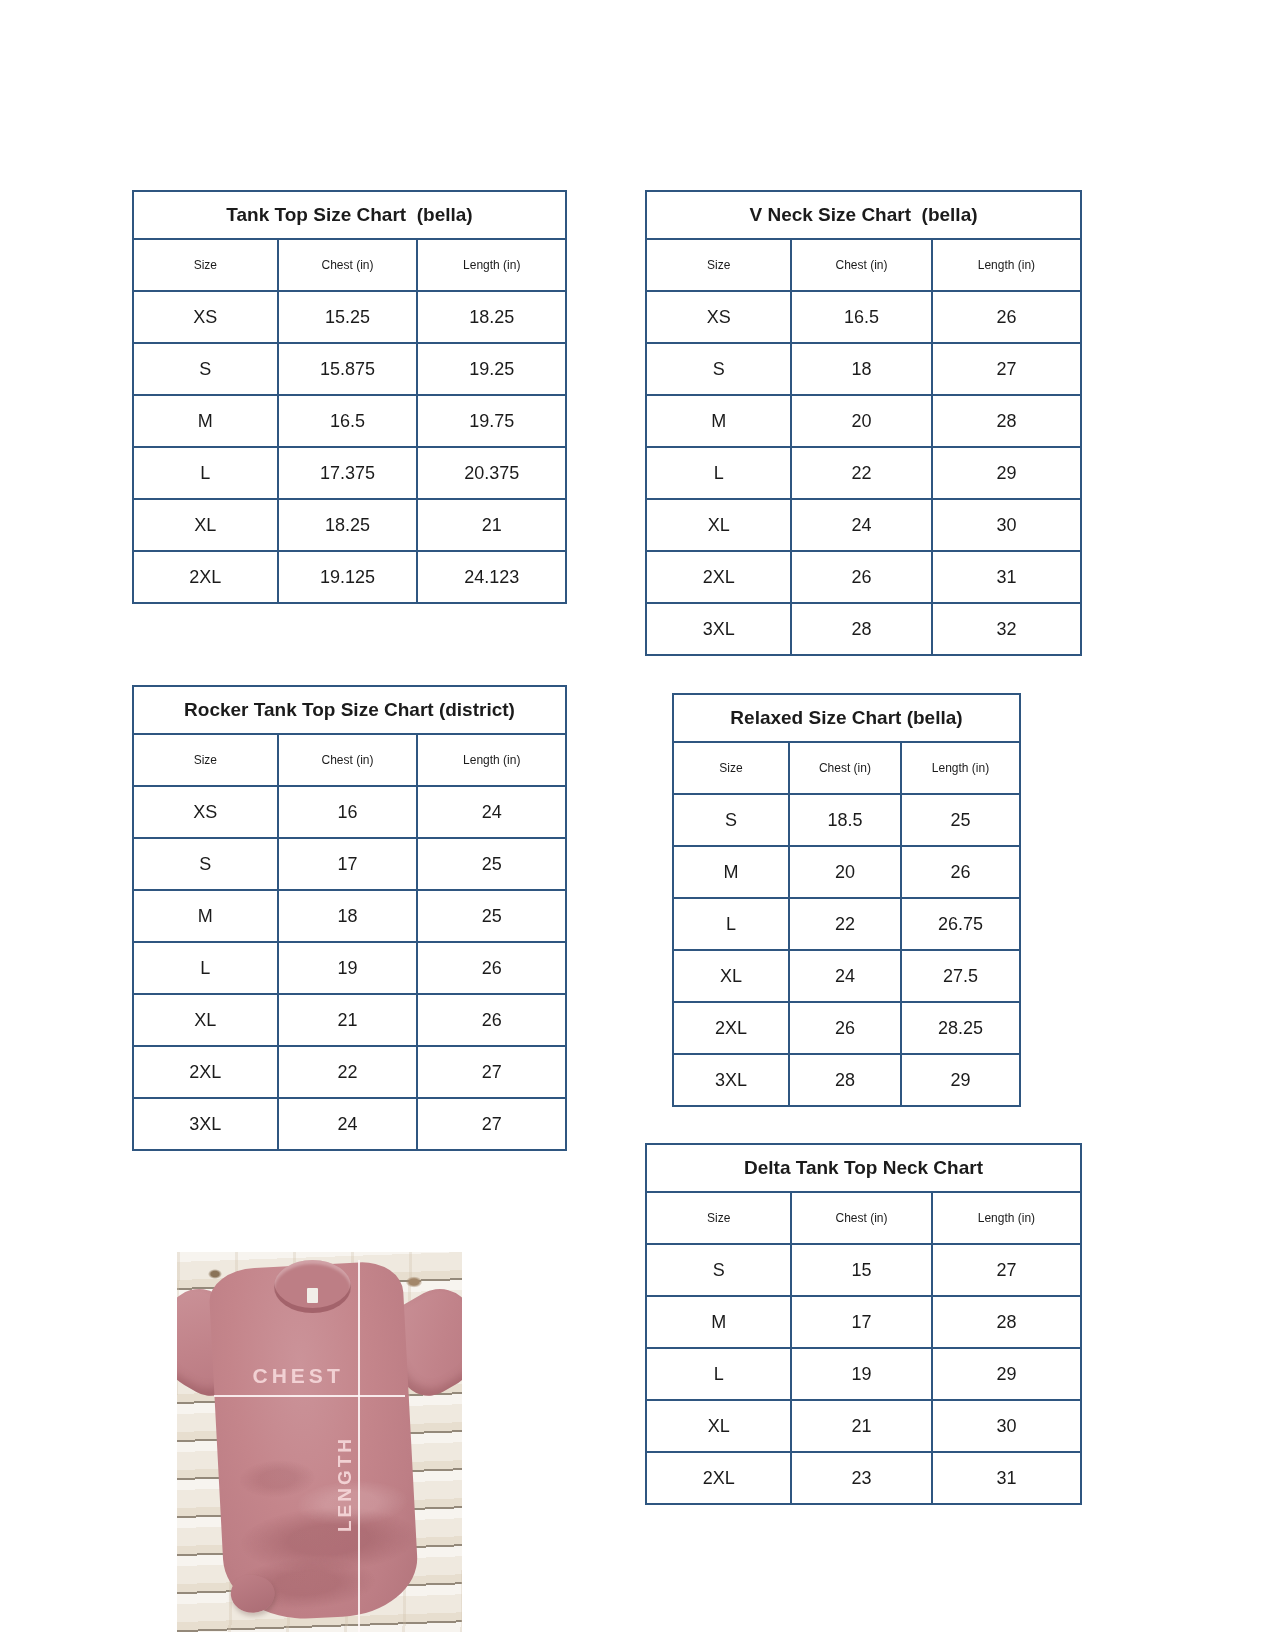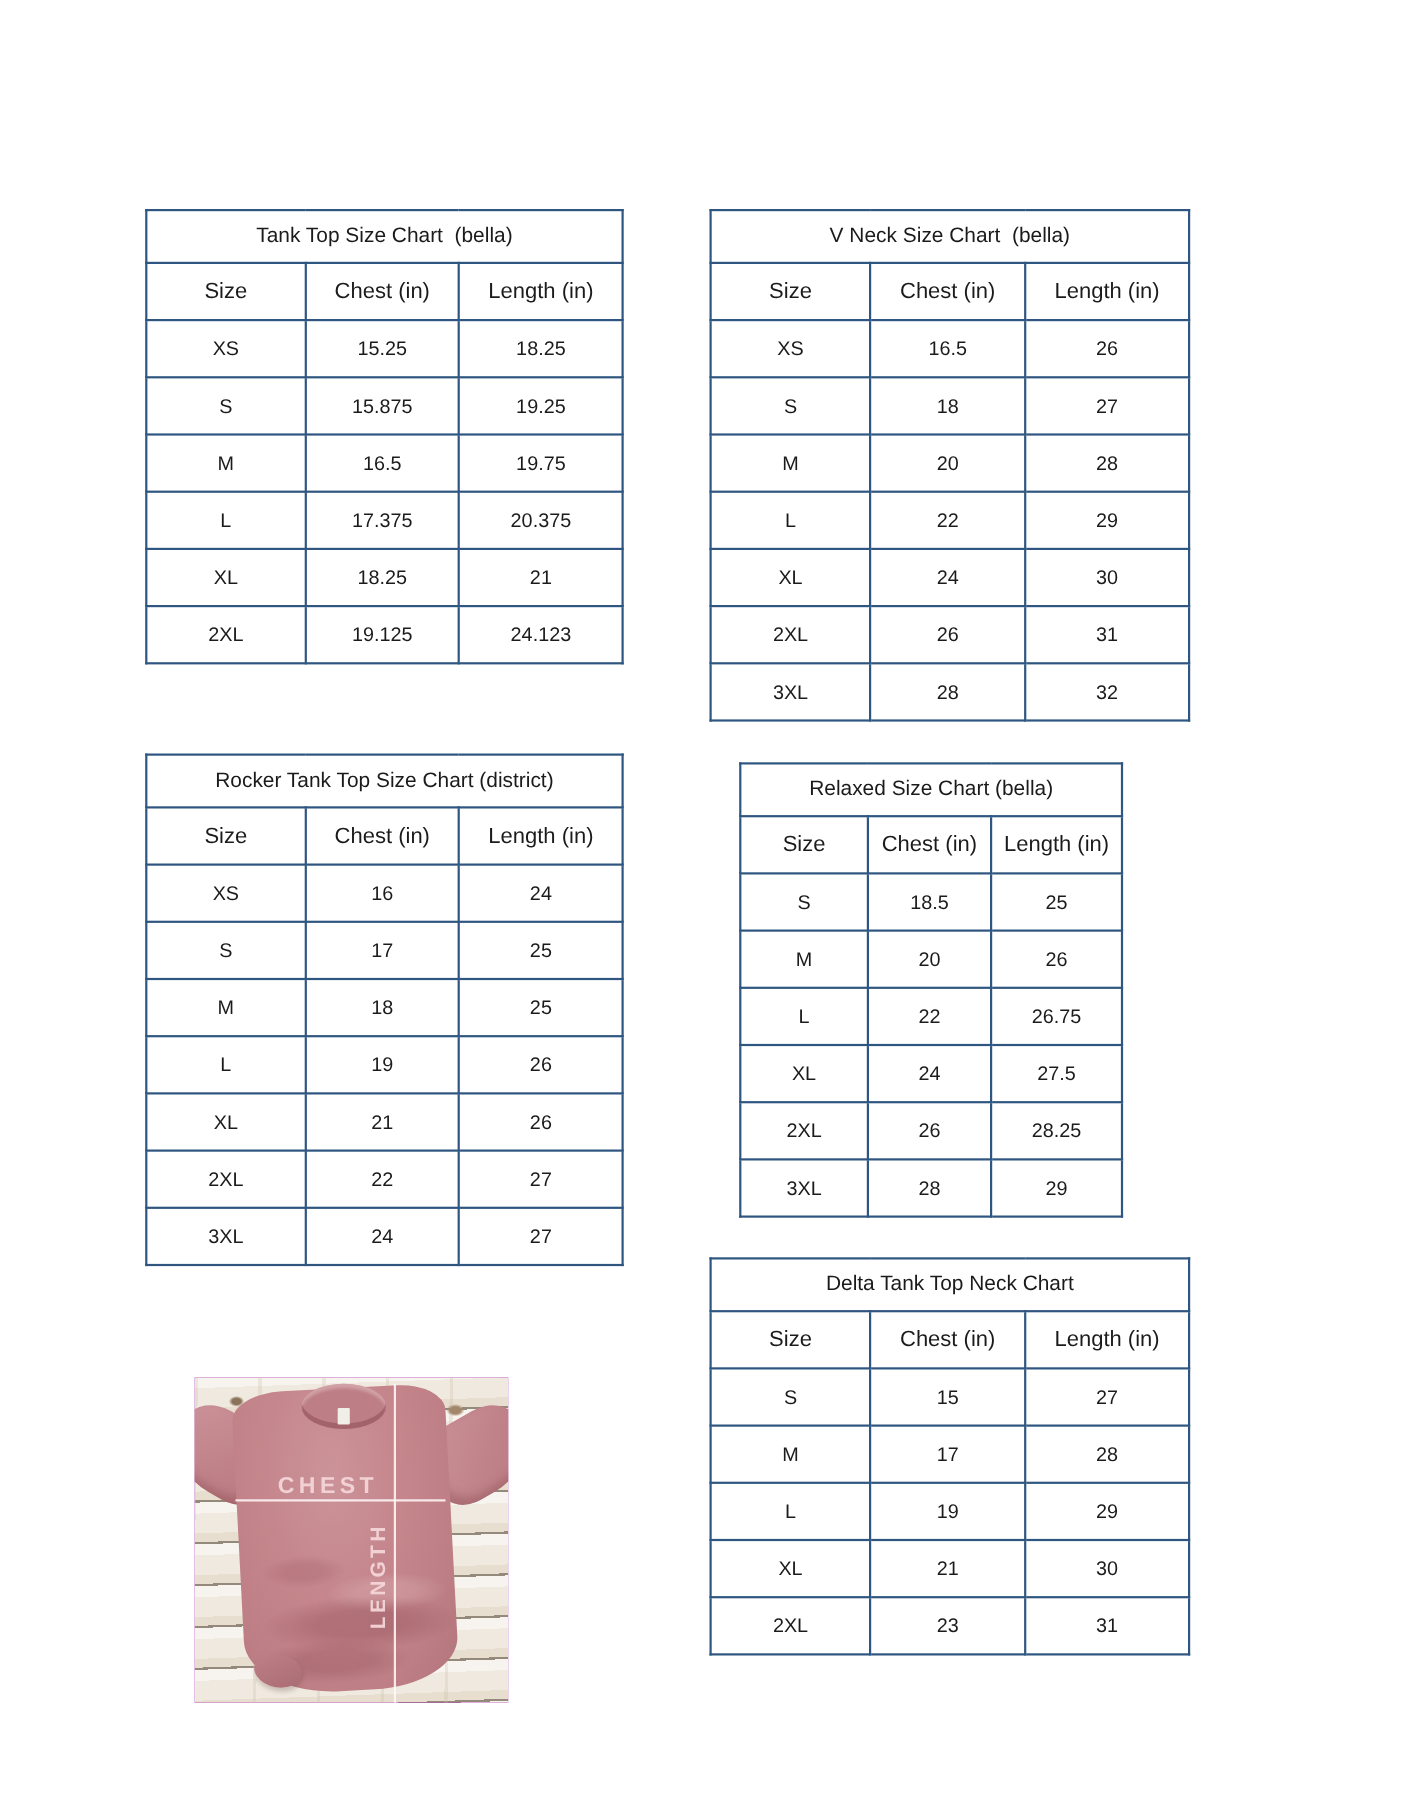--- a/index.html
+++ b/index.html
@@ -9,34 +9,34 @@
   }
 
   
   table.sizetable {
     position:absolute; border-collapse:collapse; table-layout:fixed; background:#ffffff;
   }
   table.sizetable td {
     border:2px solid #2f5680; text-align:center; vertical-align:middle;
     padding:0; overflow:hidden;
   }
-  td.title-cell  { height:46px; font-size:19px; font-weight:normal; white-space:pre-wrap; }
-  td.header-cell { height:50px; font-size:20px; }
+  td.title-cell  { height:46px; font-size:19px; font-weight:bold; white-space:pre-wrap; }
+  td.header-cell { height:50px; font-size:12px; }
   td.data-cell   { height:50px; font-size:18px; }
 
   #t0 { left:132px; top:190px;  width:435px; }
   #t1 { left:645px; top:190px;  width:437px;padding-left:28px; }
   #t2 { left:132px; top:685px;  width:435px; }
   #t3 { left:672px; top:693px;  width:349px; }
   #t4 { left:645px; top:1143px; width:437px; }
 
   
   .photo {
-    position:absolute; left:177px; top:1252px; width:285px; height:296px;
-    overflow:hidden; background:#a21caf;
+    position:absolute; left:177px; top:1252px; width:285px; height:380px;
+    overflow:hidden; background:#8b5cf6;
   }
   .wood {
     position:absolute; inset:0;
     background:
       radial-gradient(ellipse 10px 7px at 38px 22px,  #8a7358 0 40%, rgba(138,115,88,0) 70%),
       radial-gradient(ellipse 12px 8px at 237px 30px, #a3876a 0 40%, rgba(163,135,106,0) 70%),
       radial-gradient(ellipse 14px 8px at 150px 278px,#b59272 0 40%, rgba(181,146,114,0) 70%),
       repeating-linear-gradient(91deg, rgba(207,192,170,0.30) 0 3px, rgba(207,192,170,0) 3px 58px),
       repeating-linear-gradient(178deg,
         #f7f4ef 0 10px, #efe9df 10px 28px, #e7decf 28px 36px,

